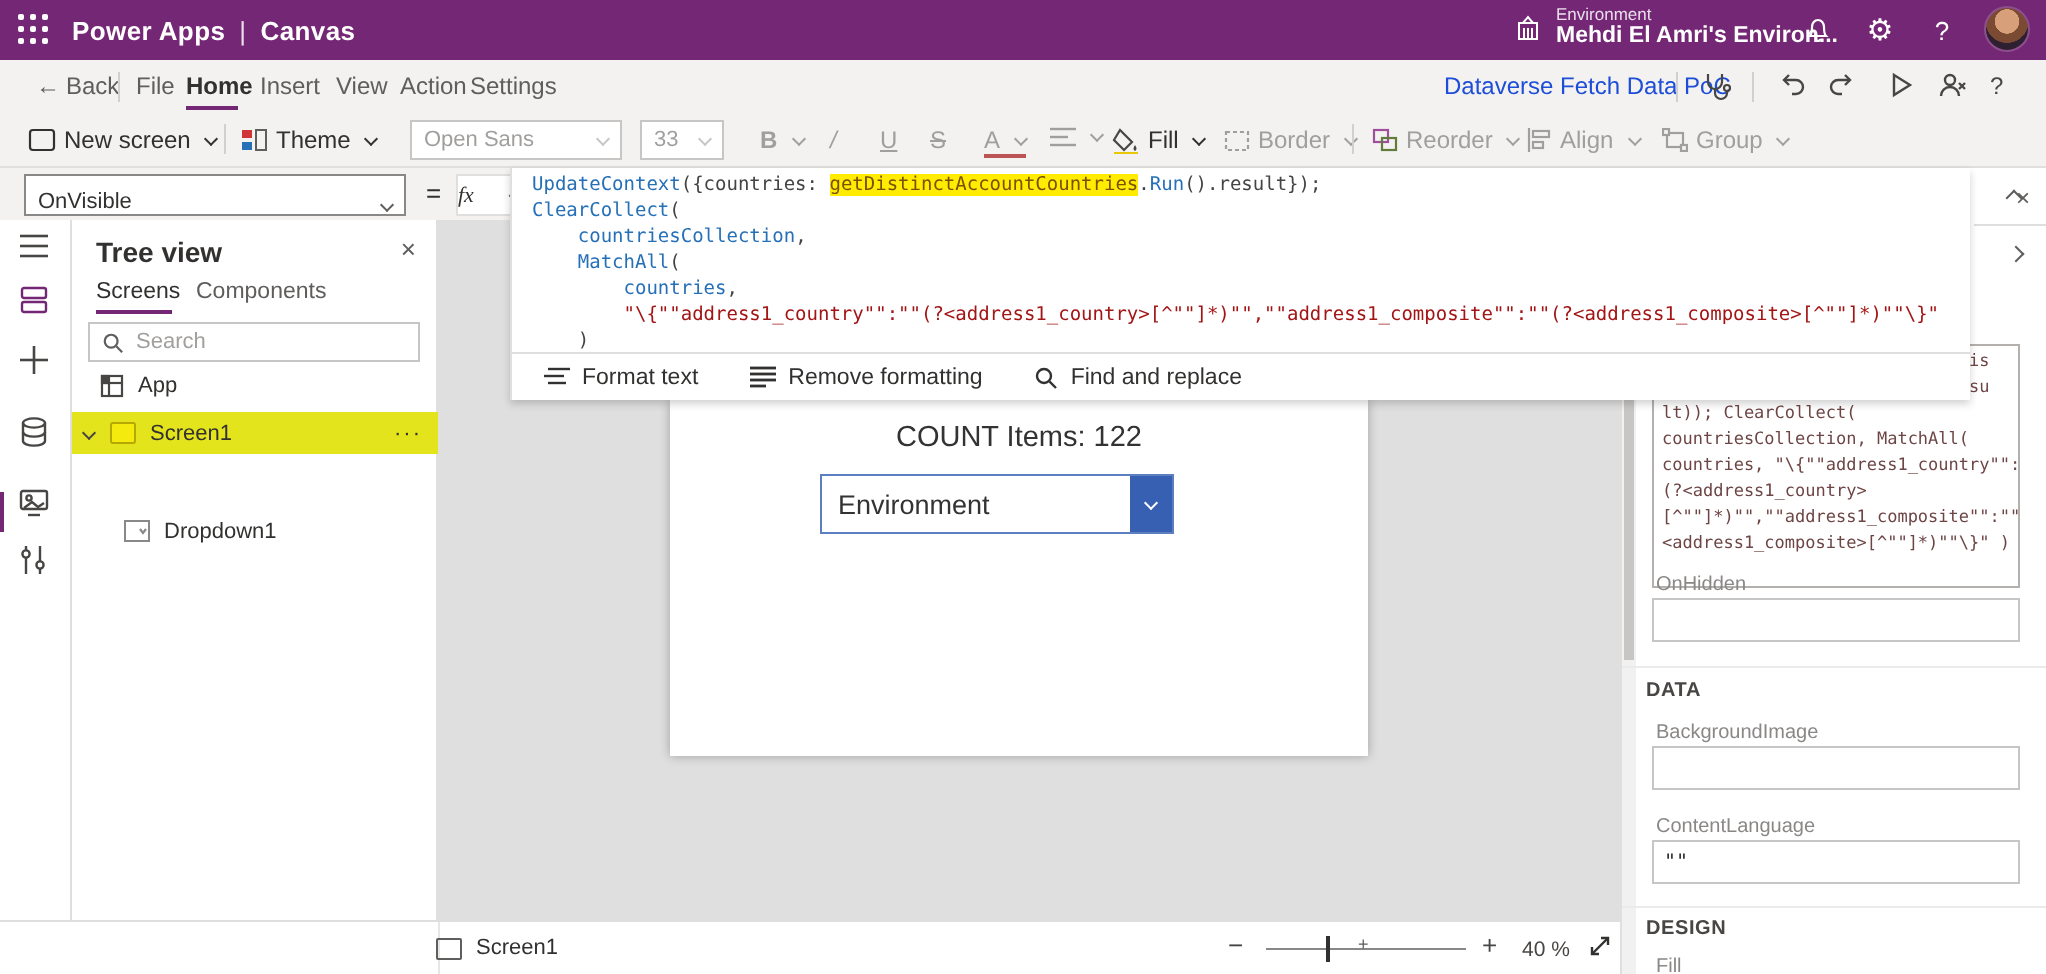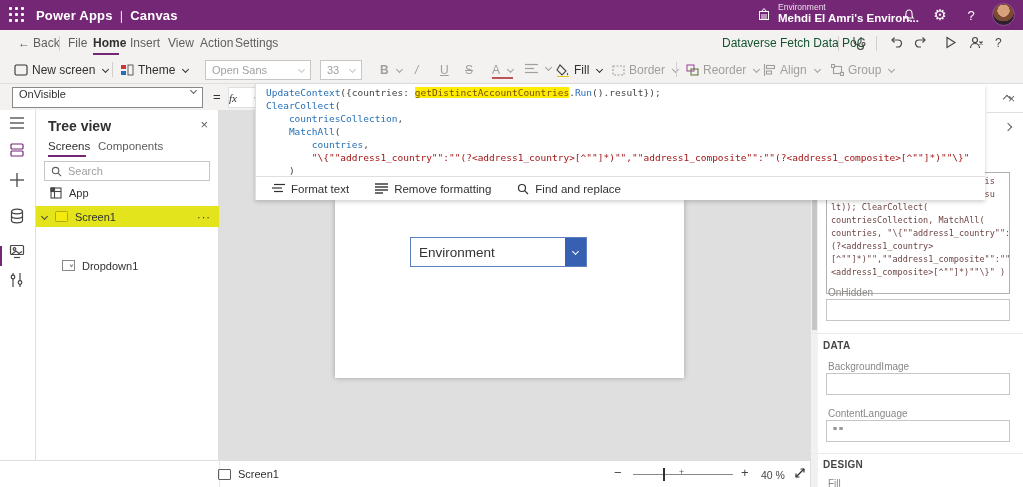--- a/index.html
+++ b/index.html
@@ -35,21 +35,21 @@
 
   
   .toolbar { position:absolute; left:0; top:57px; width:1023px; height:27px; background:#f3f2f1; border-bottom:1px solid #e1dfdd; font-size:12px; }
   .tb { position:absolute; top:6px; color:#323130; cursor:pointer; display:flex; align-items:center; gap:4px; }
   .tb.dis { color:#a19f9d; cursor:default; }
   .tbox { position:absolute; top:3px; height:20px; background:#fff; border:1px solid #c8c6c4; color:#a19f9d; font-size:11px; display:flex; align-items:center; padding:0 6px; justify-content:space-between; }
 
   
   .canvas-bg { position:absolute; left:219px; top:84px; width:591px; height:376px; background:#dfdfdf; }
   .onv-row { position:absolute; left:0; top:84px; width:255px; height:26px; background:#f3f2f1; }
-  .onv-select { position:absolute; left:12px; top:3px; width:191px; height:21px; background:#fff; border:1px solid #8a8886; font-size:11px; color:#323130; display:flex; align-items:flex-start; justify-content:space-between; padding:0 6px; cursor:pointer; }
+  .onv-select { position:absolute; left:12px; top:3px; width:191px; height:21px; background:#fff; border:1px solid #8a8886; font-size:11px; color:#323130; display:flex; align-items:flex-end; justify-content:space-between; padding:0 6px; cursor:pointer; }
   .eq { position:absolute; left:213px; top:5px; font-size:13px; color:#323130; }
   .fx-box { position:absolute; left:228px; top:3px; width:30px; height:21px; background:#fff; border:1px solid #e1dfdd; display:flex; align-items:center; justify-content:center; gap:18px; font-size:11px; cursor:pointer; }
   .fx-box .fx { font-style:italic; font-family:"Liberation Serif", serif; }
 
   
   .formula-panel { position:absolute; left:255px; top:84px; width:730px; height:116px; background:#fff; border-left:1px solid #e1dfdd; box-shadow:0 2px 4px rgba(0,0,0,.18); z-index:30; }
   #formula-code { position:absolute; left:10px; top:2px; right:4px; font-family:"DejaVu Sans Mono", monospace; font-size:9.5px; line-height:13px; white-space:pre; color:#444; }
   .tok-k { color:#2670b8; }
   .tok-p { color:#444; }
   .tok-s { color:#a31515; }
@@ -163,21 +163,21 @@
     <span class="mb" style="left:33px">Back</span>
     <span class="vdiv" style="left:59px"></span>
     <span class="mb" style="left:68px">File</span>
     <span class="mb sel" style="left:93px">Home</span>
     <span class="home-underline"></span>
     <span class="mb" style="left:130px">Insert</span>
     <span class="mb" style="left:168px">View</span>
     <span class="mb" style="left:200px">Action</span>
     <span class="mb" style="left:235px">Settings</span>
 
-    <span class="mb" style="left:722px; color:#14532d">Dataverse Fetch Data PoC</span>
+    <span class="mb" style="left:722px; color:#1d4ed8">Dataverse Fetch Data PoC</span>
     <span class="vdiv" style="left:838px"></span>
     <span class="mb-ic" style="left:850px">
       <svg width="16" height="16" viewBox="0 0 16 16" fill="none" stroke="currentColor" stroke-width="1.1">
         <path d="M4 2 v4 a3.5 3.5 0 0 0 7 0 v-4"></path>
           <path d="M7.5 9.5 v2 a3 3 0 0 0 6 0 v-1"></path>
           <circle cx="13.5" cy="9" r="1.5"></circle>
       </svg>
     </span>
     <span class="vdiv" style="left:876px"></span>
     <span class="mb-ic" style="left:888px">
@@ -465,20 +465,21 @@
     <div class="trow" style="top:145px; padding-left:26px">
       <svg width="13" height="11" viewBox="0 0 13 11" fill="none" stroke="#8a8886">
           <rect x="0.5" y="0.5" width="12" height="10"></rect>
           <path d="M8 4.5 l1.5 2 l1.5 -2" stroke-width="1.1"></path>
         </svg>
       <span class="lbl">Dropdown1</span>
     </div>
   </div>
 
   <div class="artboard">
+    <div class="count-lbl">COUNT Items: 122</div>
     <div class="dd">
       <span class="val">Environment</span>
       <span class="btn">
           <span class="chev"></span>
         </span>
     </div>
   </div>
 
   <div class="statusbar">
     <div class="sb-divider"></div>

